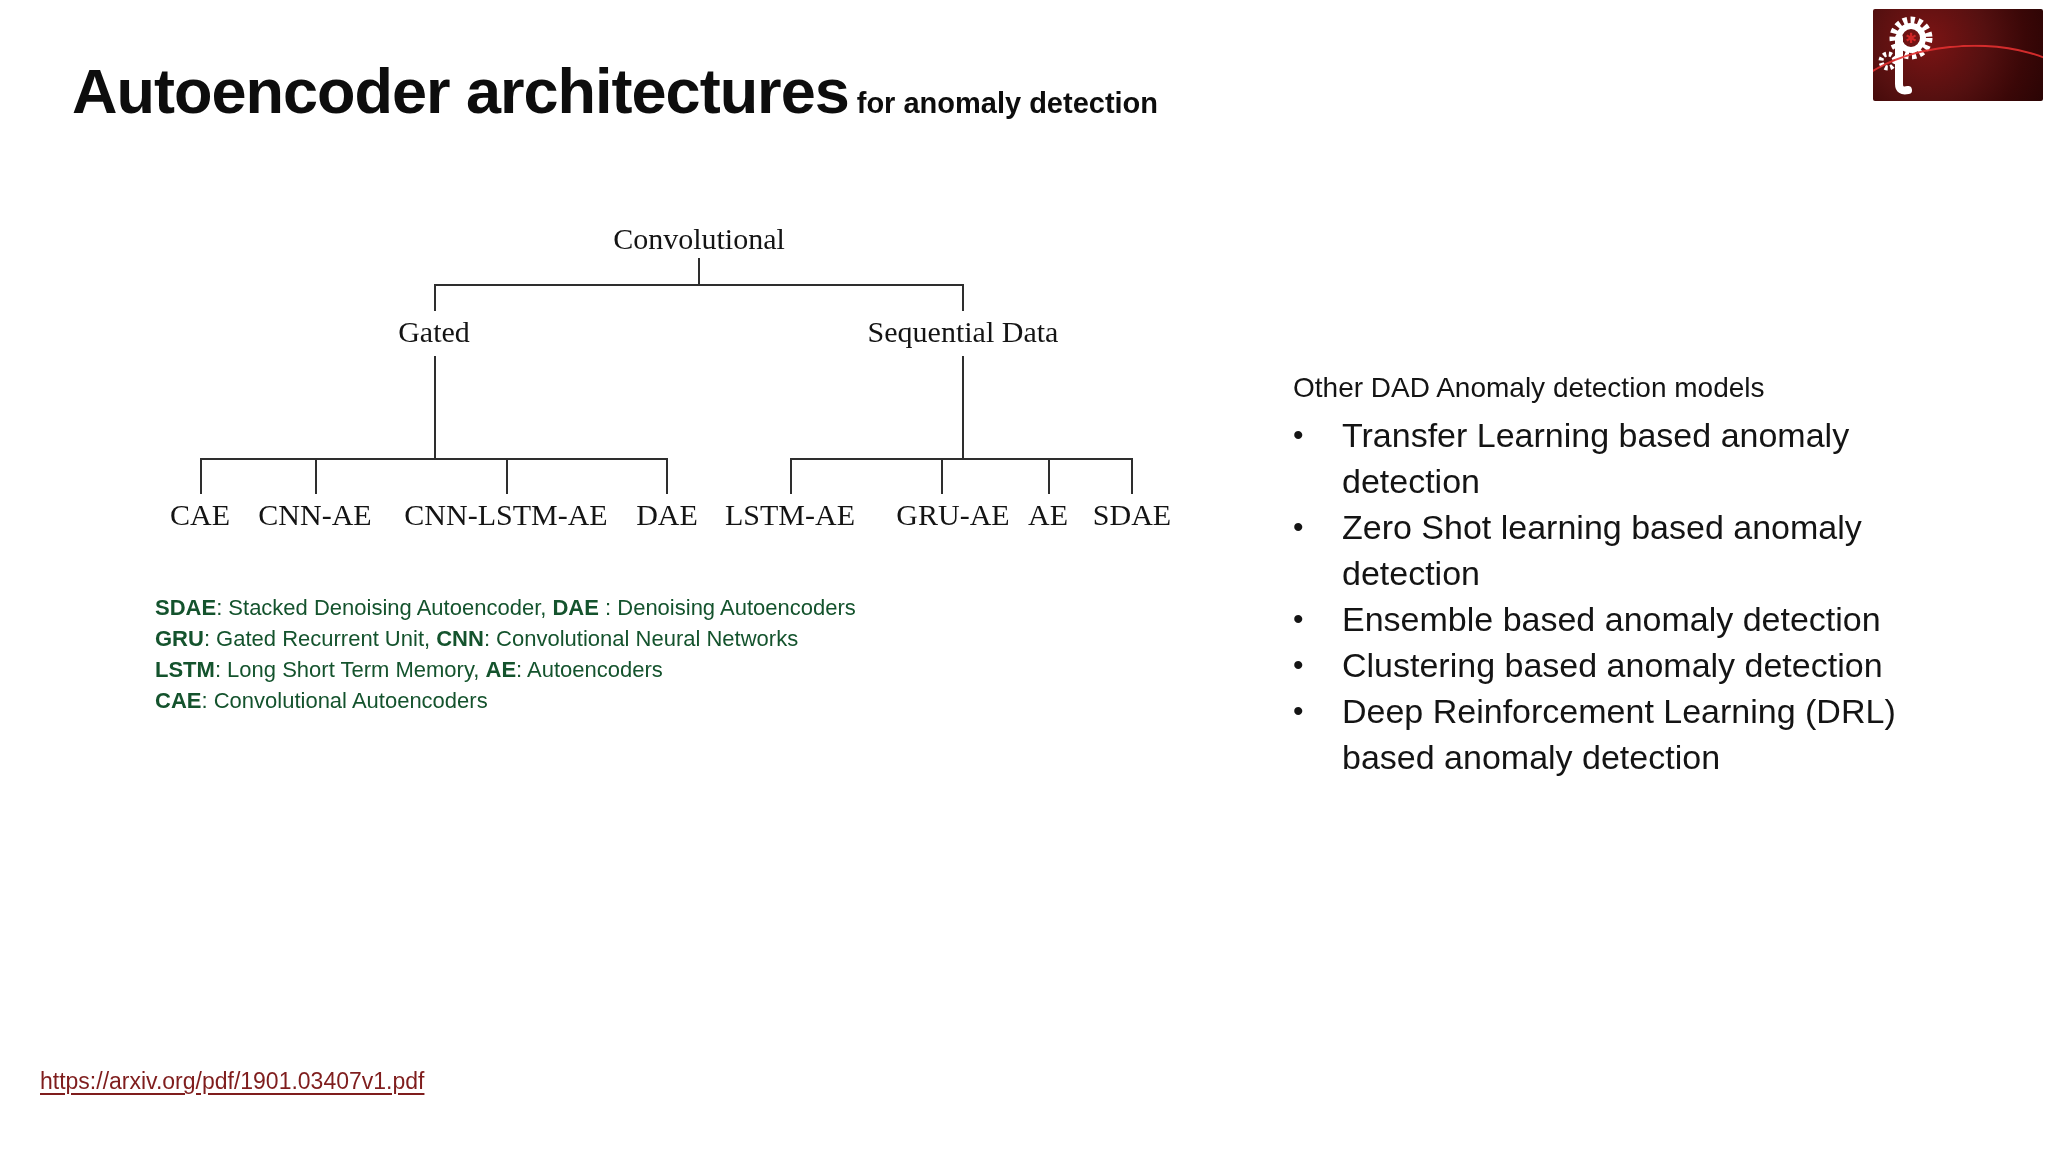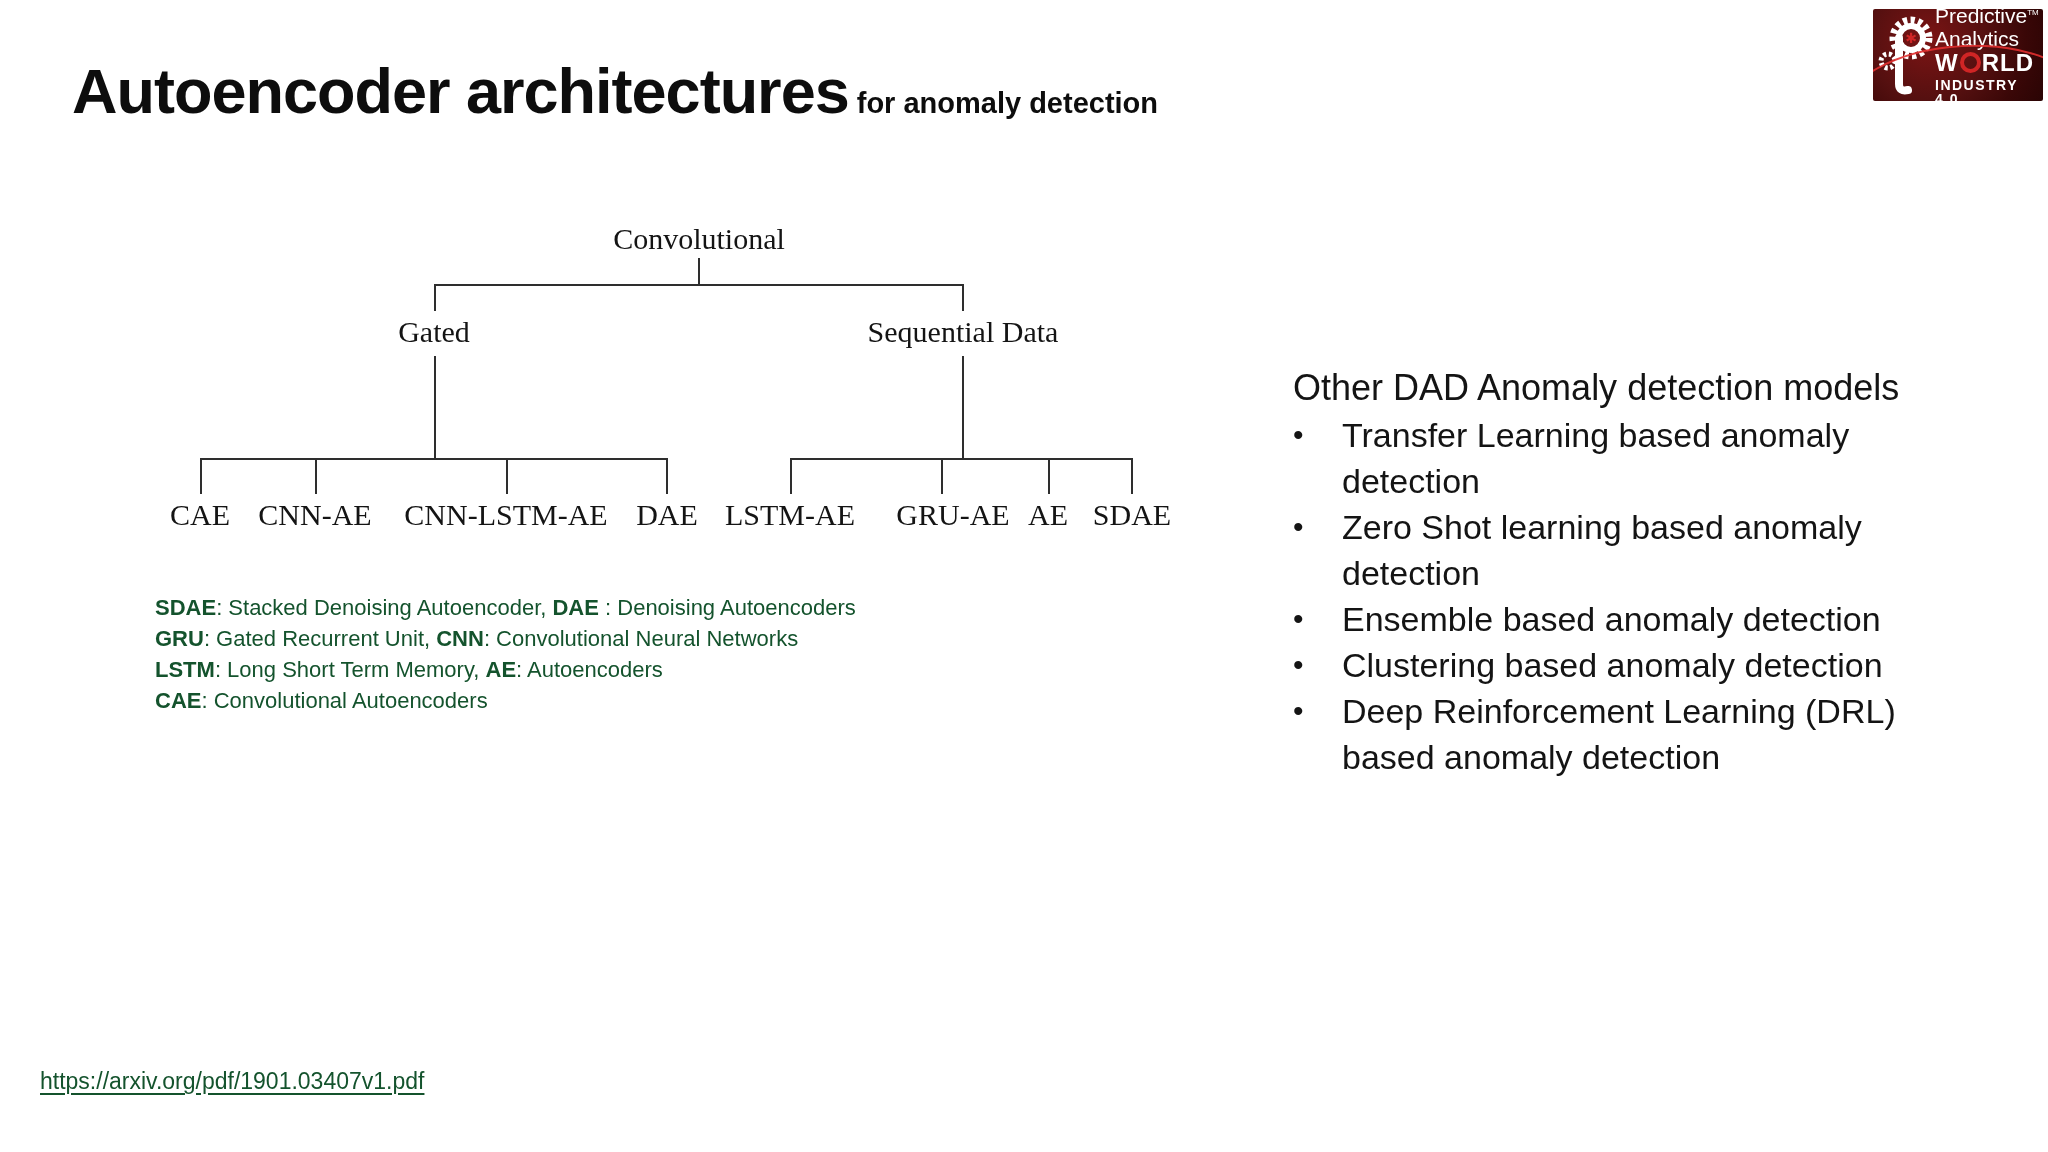--- a/index.html
+++ b/index.html
@@ -42,58 +42,48 @@
   .tline { position:absolute; background:#2e2e2e; }
   .vline { width:2px; }
   .hline { height:2px; }
 
   
   .legend { position:absolute; left:155px; top:592px; font-size:22px; line-height:31px; color:#14532d; }
   .legend b { font-weight:bold; }
 
   
   .other-models { position:absolute; left:1293px; top:366px; width:620px; color:#141414; }
-  .om-heading { font-size:36px; line-height:44px; margin-bottom:2px; }
+  .om-heading { font-size:28px; line-height:44px; margin-bottom:2px; }
   .om-item { display:flex; align-items:flex-start; }
   .om-bullet { flex:0 0 49px; font-size:30px; line-height:46px; }
   .om-text { flex:1 1 auto; max-width:600px; font-size:34px; line-height:46px; }
 
   
   .source-link {
-    position:absolute; left:40px; top:1068px; font-size:23px; color:#14532d;
+    position:absolute; left:40px; top:1068px; font-size:23px; color:#7f1d1d;
     text-decoration:underline; text-underline-offset:4px;
   }
 </style>
 </head>
 <body>
 
 <div class="slide">
 
   <div class="title-row">
     <span class="title">Autoencoder architectures</span><span class="subtitle">for anomaly detection</span>
   </div>
 
   <div class="logo">
     <svg class="logo-mark" width="56" height="86" viewBox="0 0 56 86">
       <circle cx="34" cy="26" r="17" fill="none" stroke="#ffffff" stroke-width="9" stroke-dasharray="4 3.2"></circle>
       <circle cx="34" cy="26" r="12" fill="none" stroke="#ffffff" stroke-width="6"></circle>
       <path d="M22 26 L22 72 Q22 80 31 78" fill="none" stroke="#ffffff" stroke-width="8" stroke-linecap="round"></path>
       <circle cx="11" cy="49" r="7" fill="none" stroke="#ffffff" stroke-width="5" stroke-dasharray="3 2.6"></circle>
       <text x="34" y="31" text-anchor="middle" font-size="14" fill="#d02525">✱</text>
     </svg>
-    <div class="logo-text">
-      <div class="logo-l1"><span>Predictive</span><sup>TM</sup></div>
-      <div class="logo-l2">Analytics</div>
-      <div class="logo-l3">
-        <span>W</span>
-          <span class="o-ring"></span>
-          <span>RLD</span>
-      </div>
-      <div class="logo-l4">INDUSTRY 4.0</div>
-    </div>
     <div class="logo-arc"></div>
   </div>
 
   <div>
     <div class="tree-label" style="left:699px; top:222px;">Convolutional</div>
 
     <div class="tline vline" style="left:698px; top:258px; height:27px;"></div>
 
     <div class="tline hline" style="left:434px; top:284px; width:530px;"></div>
 

